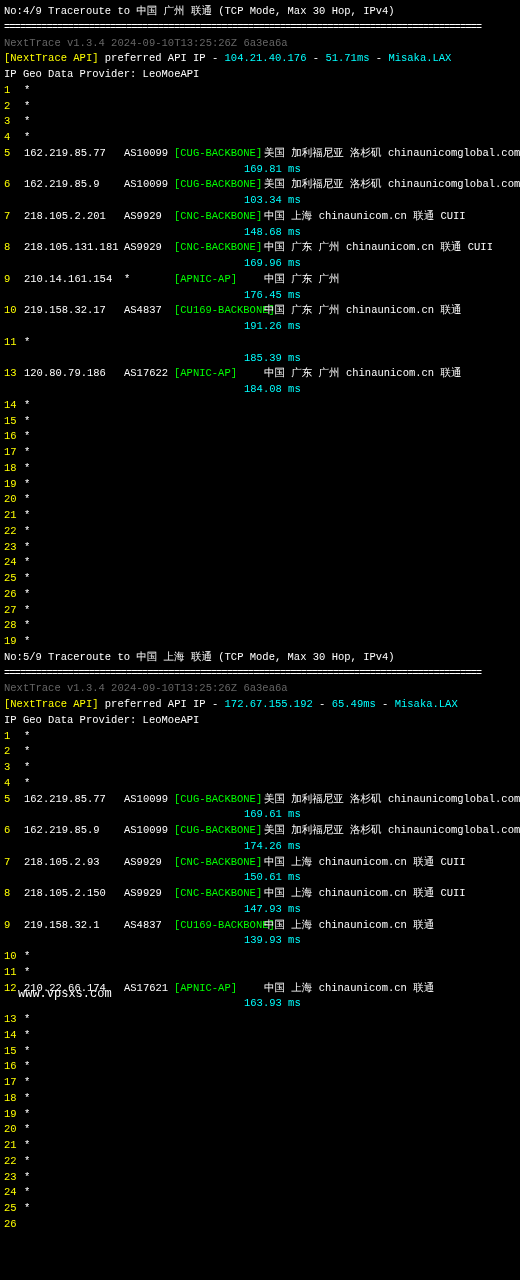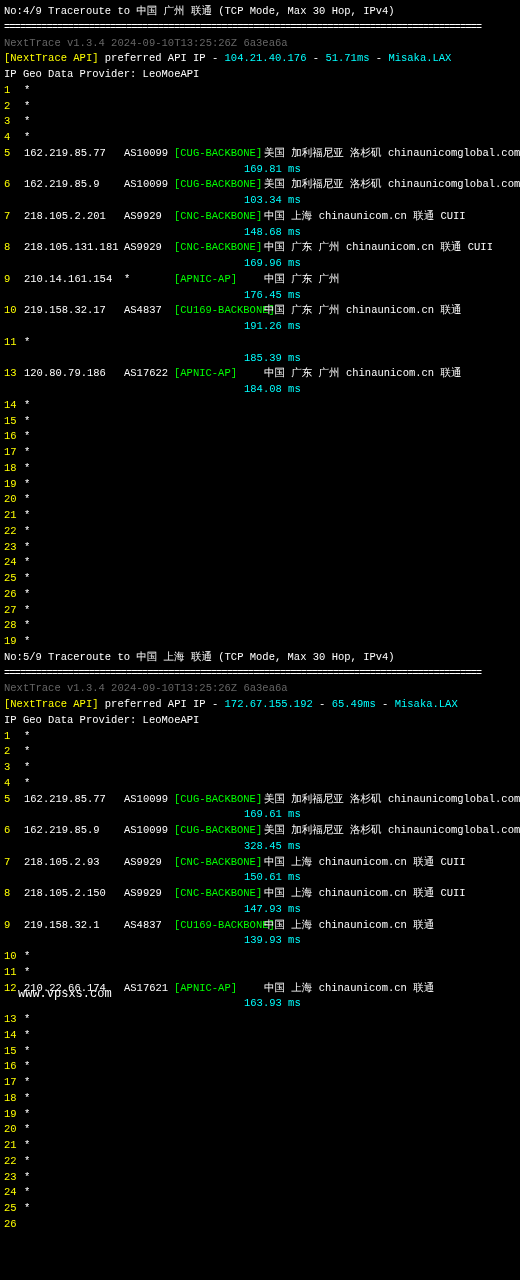--- a/index.html
+++ b/index.html
@@ -71,21 +71,21 @@
     <div class="gray">NextTrace v1.3.4 2024-09-10T13:25:26Z 6a3ea6a</div>
     <div><span class="yellow">[NextTrace API]</span><span class="white"> preferred API IP - </span><span class="cyan">172.67.155.192</span><span class="white"> - </span><span class="cyan">65.49ms</span><span class="white"> - </span><span class="cyan">Misaka.LAX</span></div>
     <div class="white">IP Geo Data Provider: LeoMoeAPI</div>
     <div class="row"><span class="hop">1</span><span class="star">*</span></div>
     <div class="row"><span class="hop">2</span><span class="star">*</span></div>
     <div class="row"><span class="hop">3</span><span class="star">*</span></div>
     <div class="row"><span class="hop">4</span><span class="star">*</span></div>
     <div class="row"><span class="hop">5</span><span class="ip">162.219.85.77</span><span class="as">AS10099</span><span class="tag">[CUG-BACKBONE]</span><span class="loc">美国 加利福尼亚 洛杉矶</span>  <span class="domain">chinaunicomglobal.com</span>  </div>
     <div class="row"><span class="ms">169.61 ms</span></div>
     <div class="row"><span class="hop">6</span><span class="ip">162.219.85.9</span><span class="as">AS10099</span><span class="tag">[CUG-BACKBONE]</span><span class="loc">美国 加利福尼亚 洛杉矶</span>  <span class="domain">chinaunicomglobal.com</span>  </div>
-    <div class="row"><span class="ms">328.45 ms</span></div>
+    <div class="row"><span class="ms">174.26 ms</span></div>
     <div class="row"><span class="hop">7</span><span class="ip">218.105.2.93</span><span class="as">AS9929</span><span class="tag">[CNC-BACKBONE]</span><span class="loc">中国 上海</span>  <span class="domain">chinaunicom.cn</span>  <span class="carrier">联通 CUII</span></div>
     <div class="row"><span class="ms">150.61 ms</span></div>
     <div class="row"><span class="hop">8</span><span class="ip">218.105.2.150</span><span class="as">AS9929</span><span class="tag">[CNC-BACKBONE]</span><span class="loc">中国 上海</span>  <span class="domain">chinaunicom.cn</span>  <span class="carrier">联通 CUII</span></div>
     <div class="row"><span class="ms">147.93 ms</span></div>
     <div class="row"><span class="hop">9</span><span class="ip">219.158.32.1</span><span class="as">AS4837</span><span class="tag">[CU169-BACKBONE]</span><span class="loc">中国 上海</span>  <span class="domain">chinaunicom.cn</span>  <span class="carrier">联通</span></div>
     <div class="row"><span class="ms">139.93 ms</span></div>
     <div class="row"><span class="hop">10</span><span class="star">*</span></div>
     <div class="row"><span class="hop">11</span><span class="star">*</span></div>
     <div class="row"><span class="hop">12</span><span class="ip">210.22.66.174</span><span class="as">AS17621</span><span class="tag">[APNIC-AP]</span><span class="loc">中国 上海</span>  <span class="domain">chinaunicom.cn</span>  <span class="carrier">联通</span></div>
     <div class="row"><span class="ms">163.93 ms</span></div>

